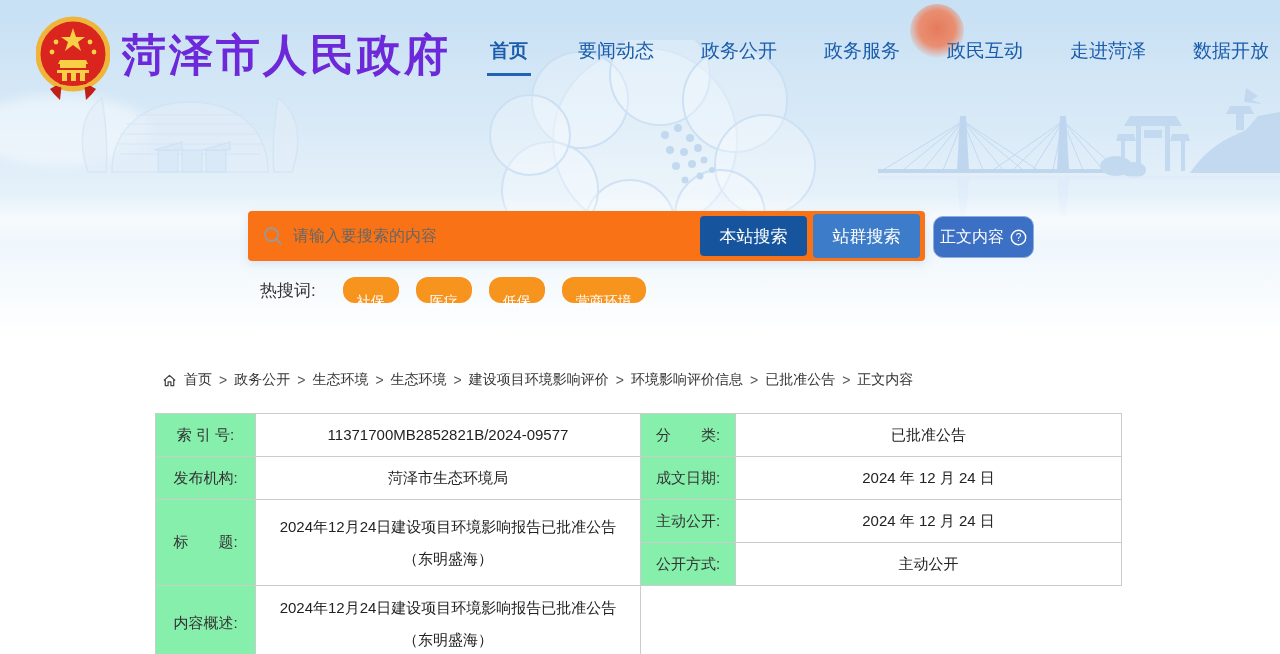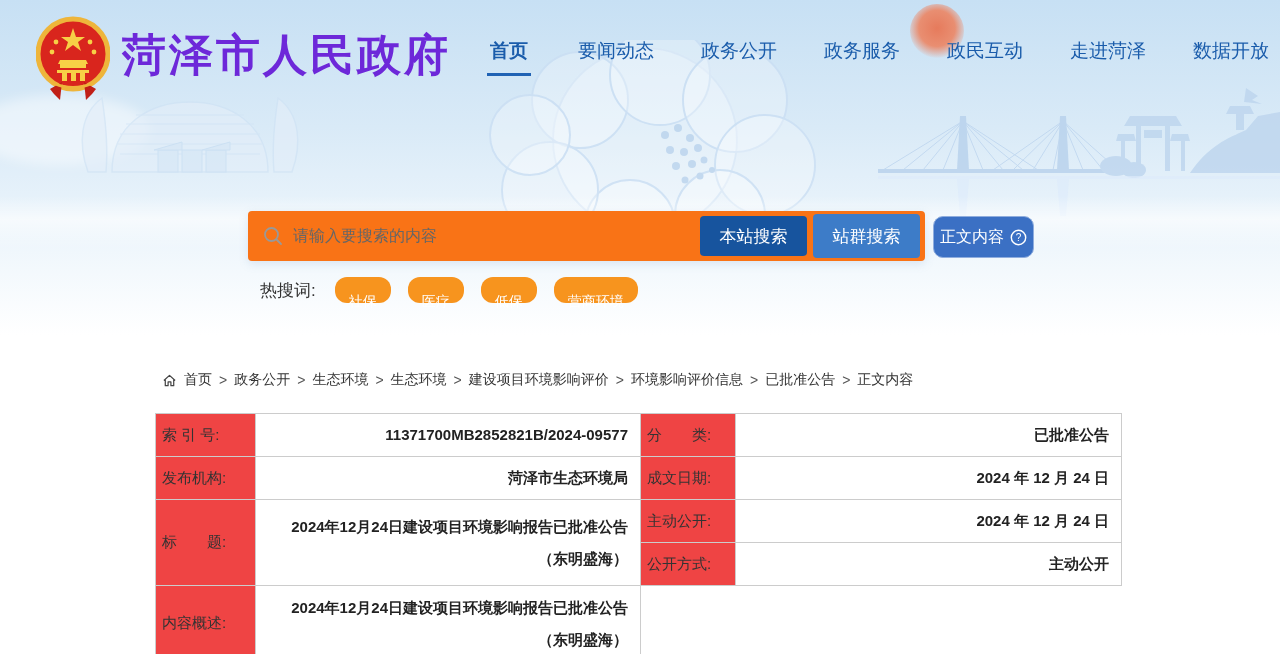--- a/index.html
+++ b/index.html
@@ -40,38 +40,38 @@
   .btn { border:none; cursor:pointer; color:#fff; font-size:17px;
     font-family:"Liberation Sans",sans-serif; border-radius:4px; }
   .btn-site { width:107px; height:40px; background:#17549e; margin-right:6px;font-family:Liberation Mono, monospace; }
   .btn-cluster { width:107px; height:44px; background:#3d7cc8; margin-right:5px; }
   .btn-video { position:absolute; left:933px; top:216px; width:101px; height:42px;
     background:#3b70c4; border-radius:10px; border:1px solid #8fadde; font-size:16px;
     display:flex; align-items:center; justify-content:center; gap:6px; z-index:2; }
 
   
   .hot-row { position:absolute; left:260px; top:277px; display:flex; align-items:center; gap:17px; z-index:2; }
-  .hot-label { font-size:17px; color:#333; margin-right:2px; }
+  .hot-label { font-size:17px; color:#333; margin-right:10px; }
   .pill { background:#f7941e; color:#fff; font-size:14px; line-height:23px; height:23px;
     padding:13px 14px; border-radius:12px; cursor:pointer; white-space:nowrap; }
 
   
   .breadcrumb { position:absolute; left:162px; top:371px; display:flex; align-items:center;
     gap:7px; font-size:14px; color:#333; }
   .breadcrumb .crumb { cursor:pointer; white-space:nowrap; }
   .breadcrumb .sep { color:#555; }
 
   
   .info-table { position:absolute; left:155px; top:413px; width:966px;
     border-collapse:collapse; table-layout:fixed; }
   .info-table th, .info-table td { border:1px solid #ccc; font-size:15px; color:#333;
     vertical-align:middle; font-weight:400; }
-  .info-table th { background:#ef4444; text-align:left; padding:4px 6px; white-space:nowrap; }
-  .info-table td { padding:5px 12px; font-weight:700; color:#222; line-height:32px;
-    text-align:right; word-break:break-all; }
+  .info-table th { background:#86efac; text-align:center; padding:4px 6px; white-space:nowrap; }
+  .info-table td { padding:5px 12px; font-weight:400; color:#222; line-height:32px;
+    text-align:center; word-break:break-all; }
   .info-table td.empty { border:none; background:transparent; }
   tr.h40 { height:40px; } tr.h41 { height:41px; } tr.h76 { height:76px; }
 </style>
 </head>
 <body>
 
 <div class="page">
 
   <div class="banner">
     <div class="deco cloud-left"></div>

